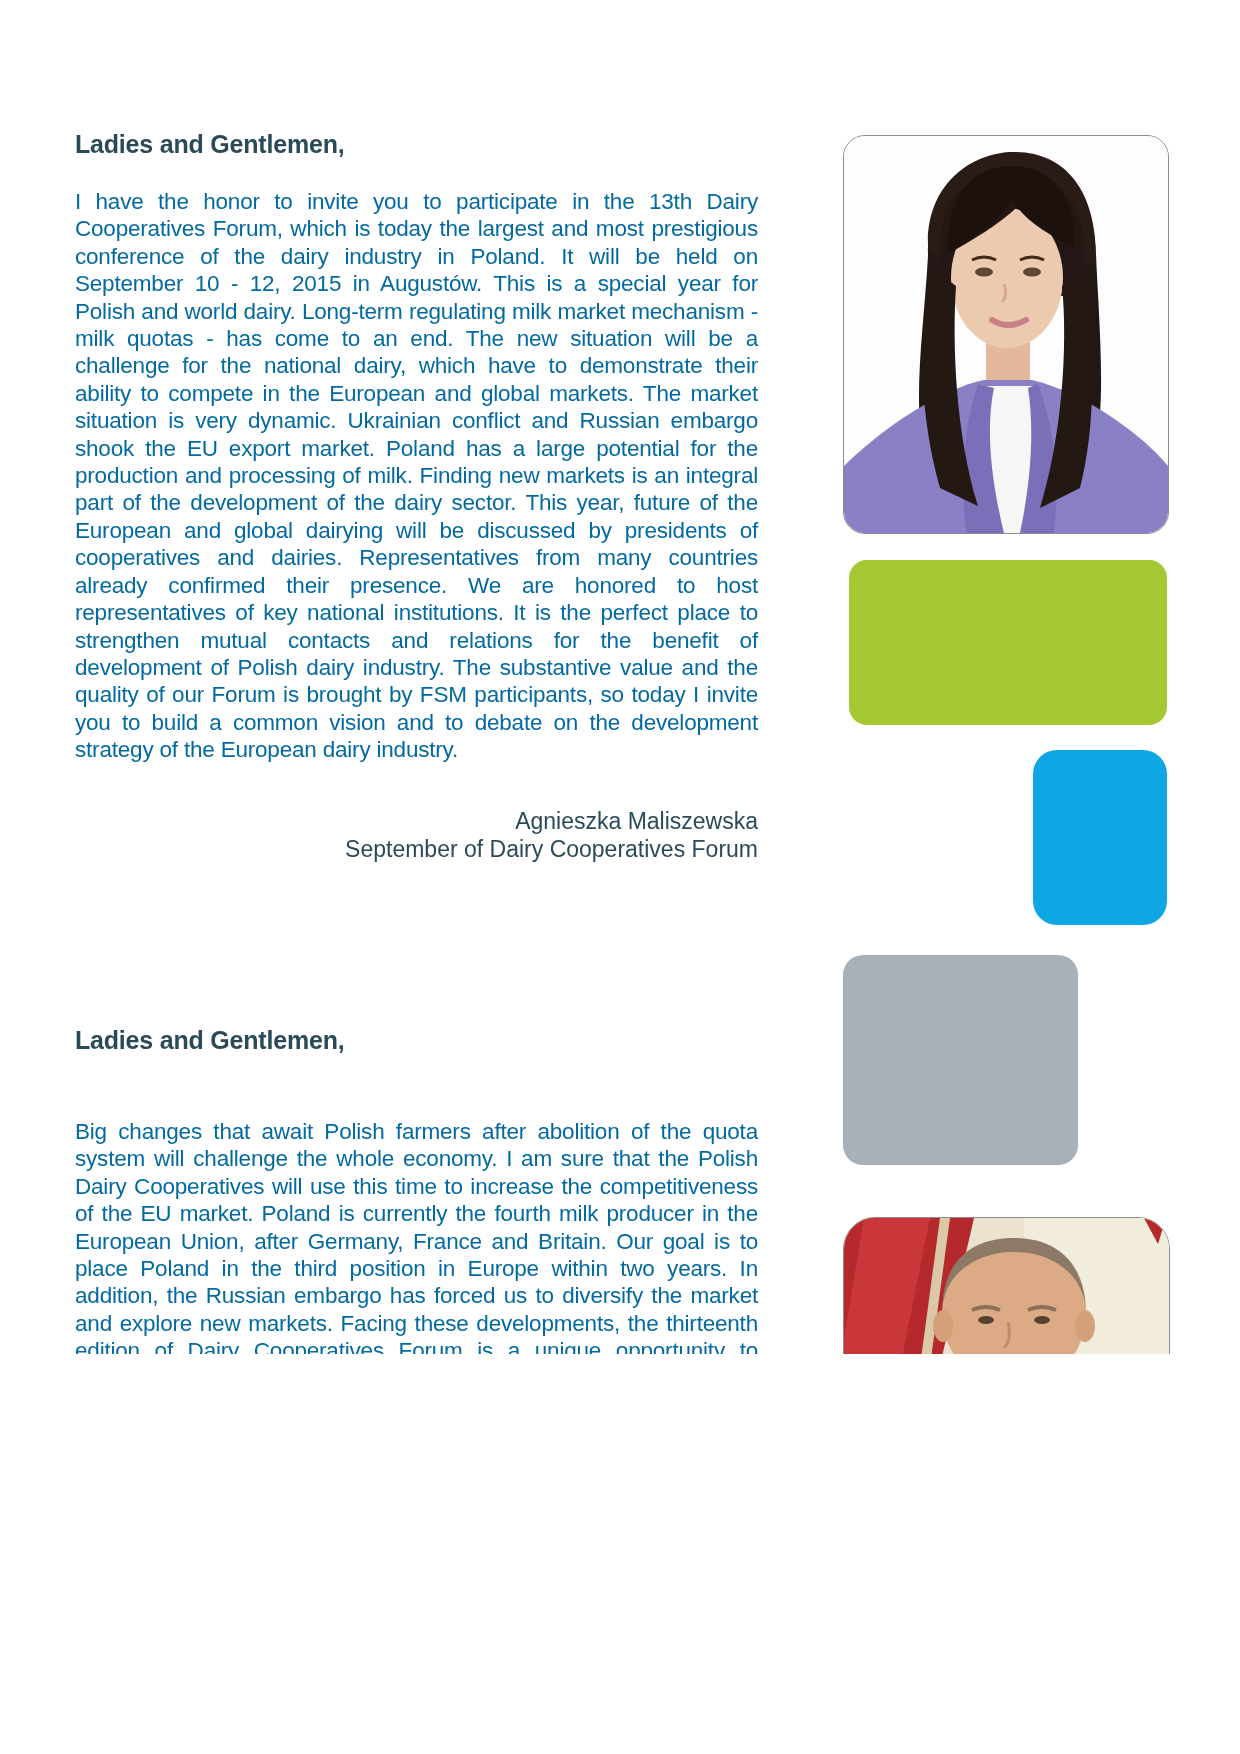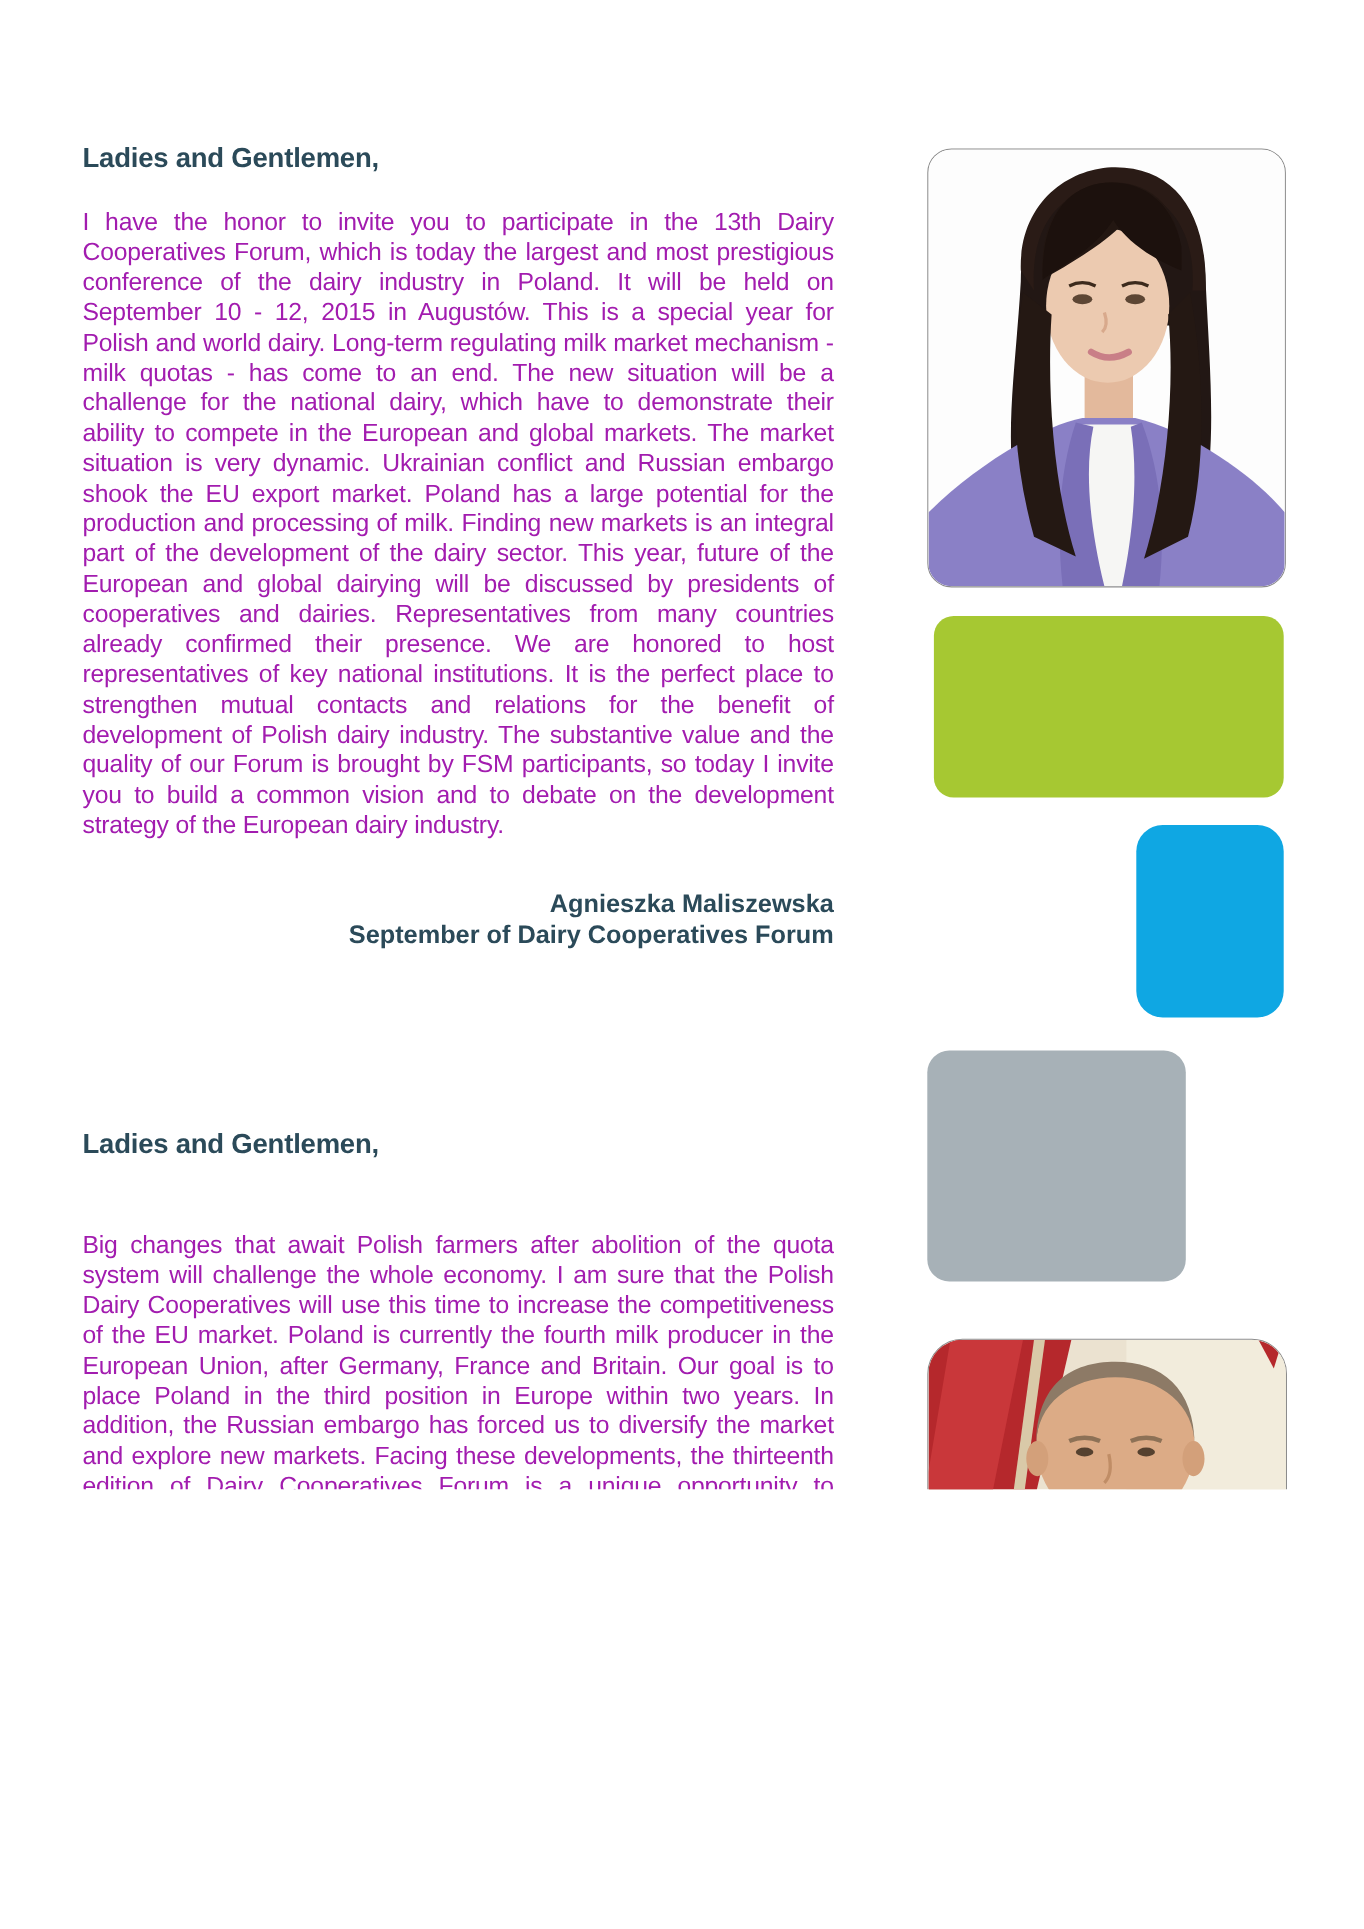--- a/index.html
+++ b/index.html
@@ -20,33 +20,33 @@
     font-weight: bold;
     color: #2b4a59;
     letter-spacing: -0.2px;
   }
   .letter-body {
     position: absolute;
     left: 75px;
     width: 683px;
     font-size: 22.5px;
     line-height: 27.4px;
-    color: #a21caf;
+    color: #0369a1;
     text-align: justify;
     text-justify: inter-word;
     letter-spacing: -0.2px;
   }
   .signature {
     position: absolute;
     left: 75px;
     width: 683px;
     text-align: right;
     font-size: 23px;
     line-height: 27.5px;
-    font-weight: bold;
+    font-weight: normal;
     color: #2b4a59;
   }
   #salutation-1 { top: 130px; }
   #body-1       { top: 188px; }
   #signature-1  { top: 808px; }
   #salutation-2 { top: 1026px; }
   #body-2       { top: 1082px; margin-top: 36px; }
   #signature-2  { top: 1534px; }
 
   

